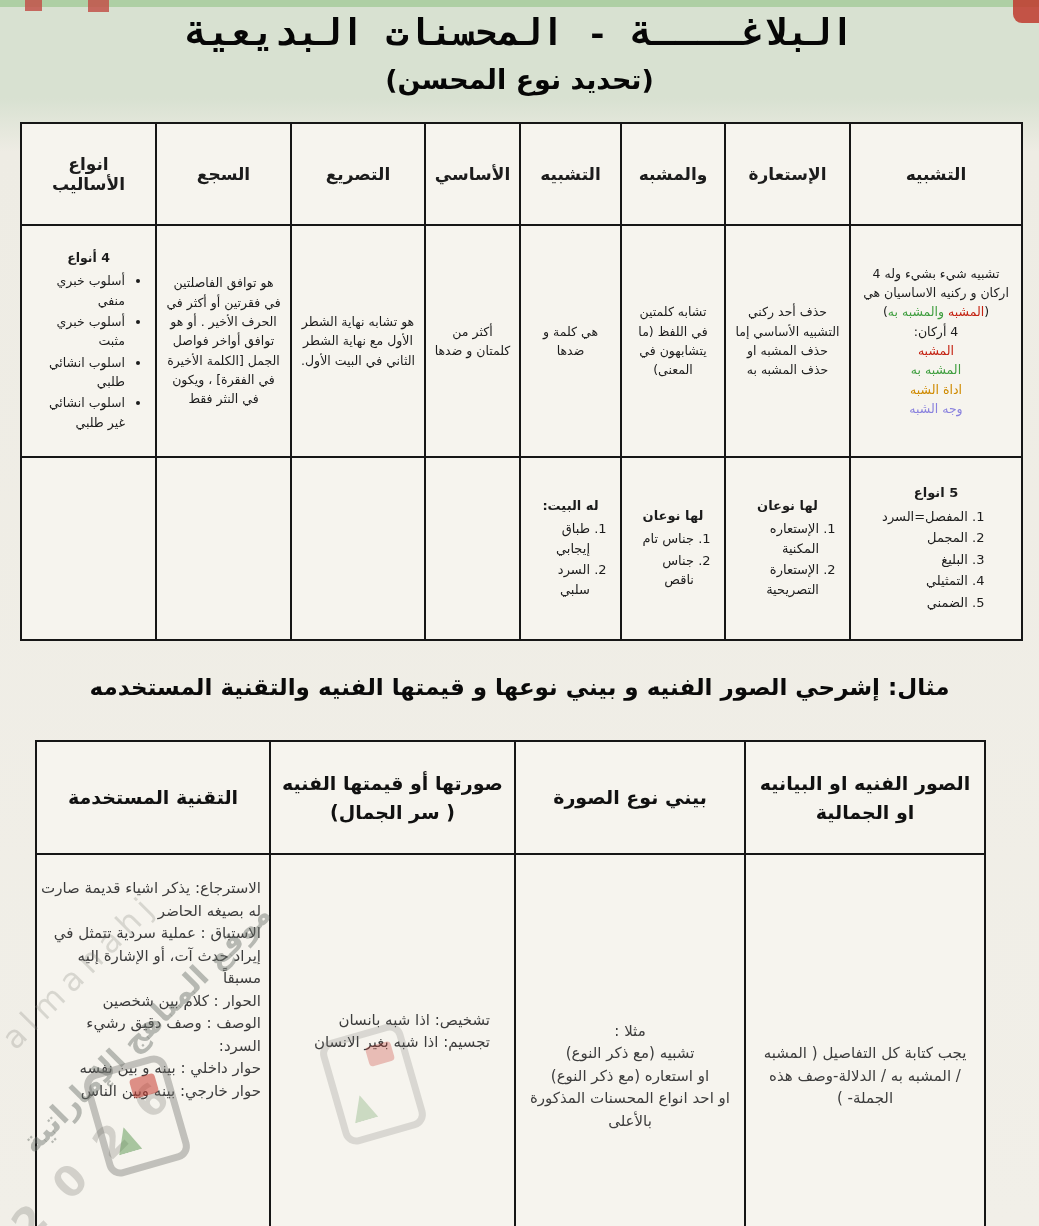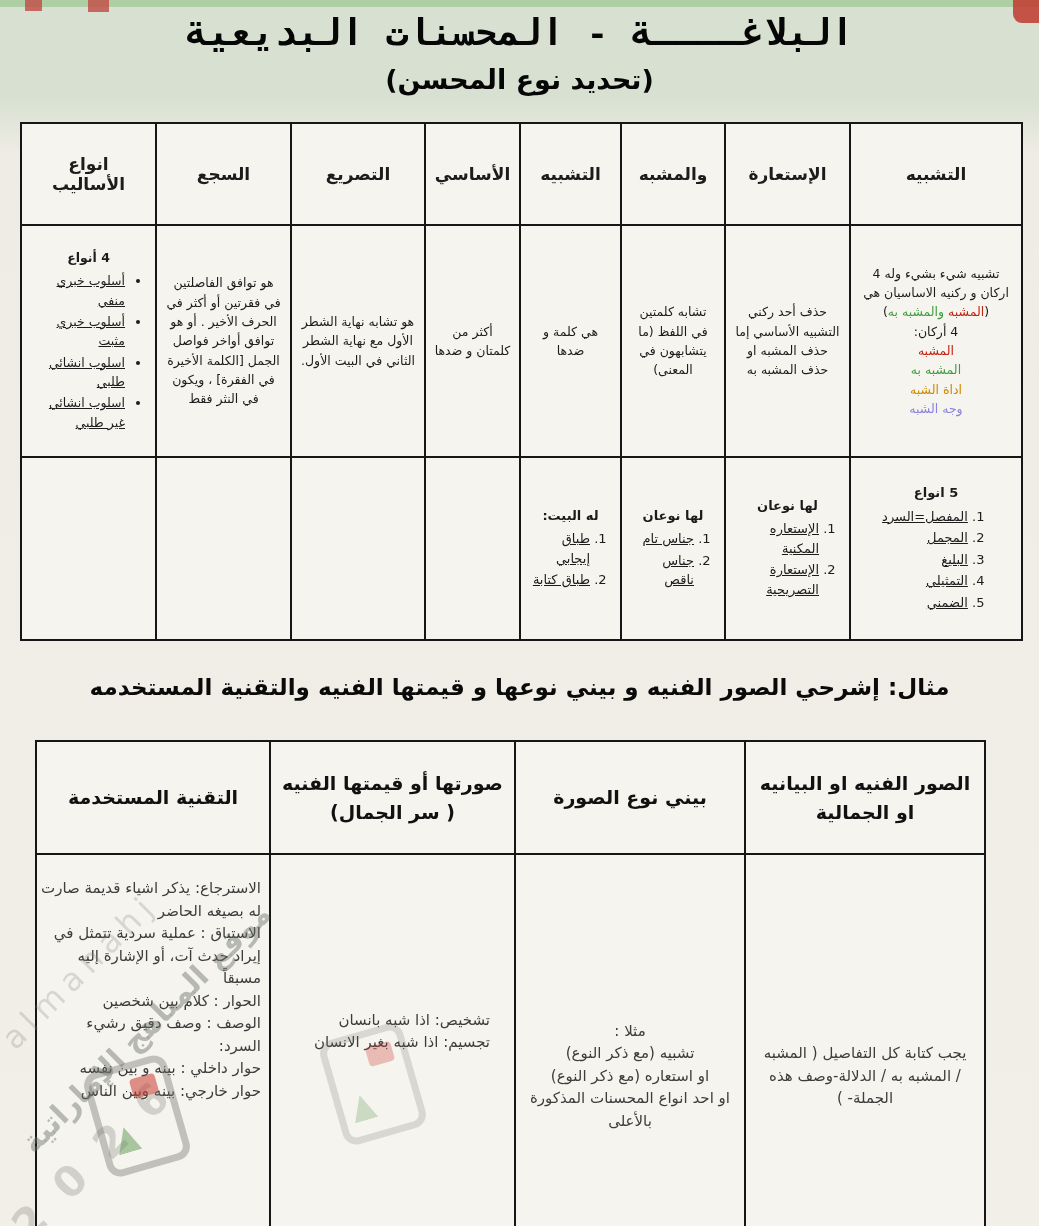--- a/index.html
+++ b/index.html
@@ -23,21 +23,21 @@
   th,td{border:2px solid #161616;vertical-align:middle;padding:4px 8px;}
   th{font-weight:bold;text-align:center;}
 
   #table1{right:auto;left:20px;top:122px;width:1001px;}
   #table1 th{font-size:17px;height:92px;}
   #table1 .t1-row1 td{height:222px;font-size:12.5px;line-height:1.55;text-align:center;}
   #table1 .t1-row2 td{height:173px;font-size:13px;line-height:1.5;text-align:center;}
   .cell-heading{font-weight:bold;margin-bottom:2px;}
   .list-wrap{text-align:center;}
   #table1 ol,#table1 ul{display:inline-block;text-align:right;margin:2px 0 0 0;padding:0 22px 0 0;}
-  #table1 li{margin-bottom:2px;text-decoration:underline;}
+  #table1 li{margin-bottom:2px;}
 
   #table2{left:35px;top:740px;width:949px;color:#3d3d3d;}
   #table2 th{font-size:19px;height:103px;line-height:1.5;white-space:pre-line;color:#111;}
   #table2 td{height:352px;font-size:15px;line-height:1.5;white-space:pre-line;}
   .c-pictures{text-align:center;padding:0 16px;}
   .c-type{text-align:center;padding:0 10px;}
   .c-value{text-align:right;padding:0 24px 90px 6px;vertical-align:middle;}
   .c-tech{text-align:right;vertical-align:top;padding:22px 8px 0 4px;}
 
   .example-heading{position:absolute;top:674px;left:0;width:100%;text-align:center;
@@ -125,21 +125,21 @@
     </td>
     <td>
       <div class="cell-heading">لها نوعان</div>
       <div class="list-wrap">
         <ol><li>جناس تام</li><li>جناس ناقص</li></ol>
       </div>
     </td>
     <td>
       <div class="cell-heading">له البيت:</div>
       <div class="list-wrap">
-        <ol><li>طباق إيجابي</li><li>طباق كتابة</li></ol>
+        <ol><li>طباق إيجابي</li><li>السرد سلبي</li></ol>
       </div>
     </td>
     <td></td>
     <td></td>
     <td></td>
     <td></td>
   </tr>
   </tbody>
 </table>
 

